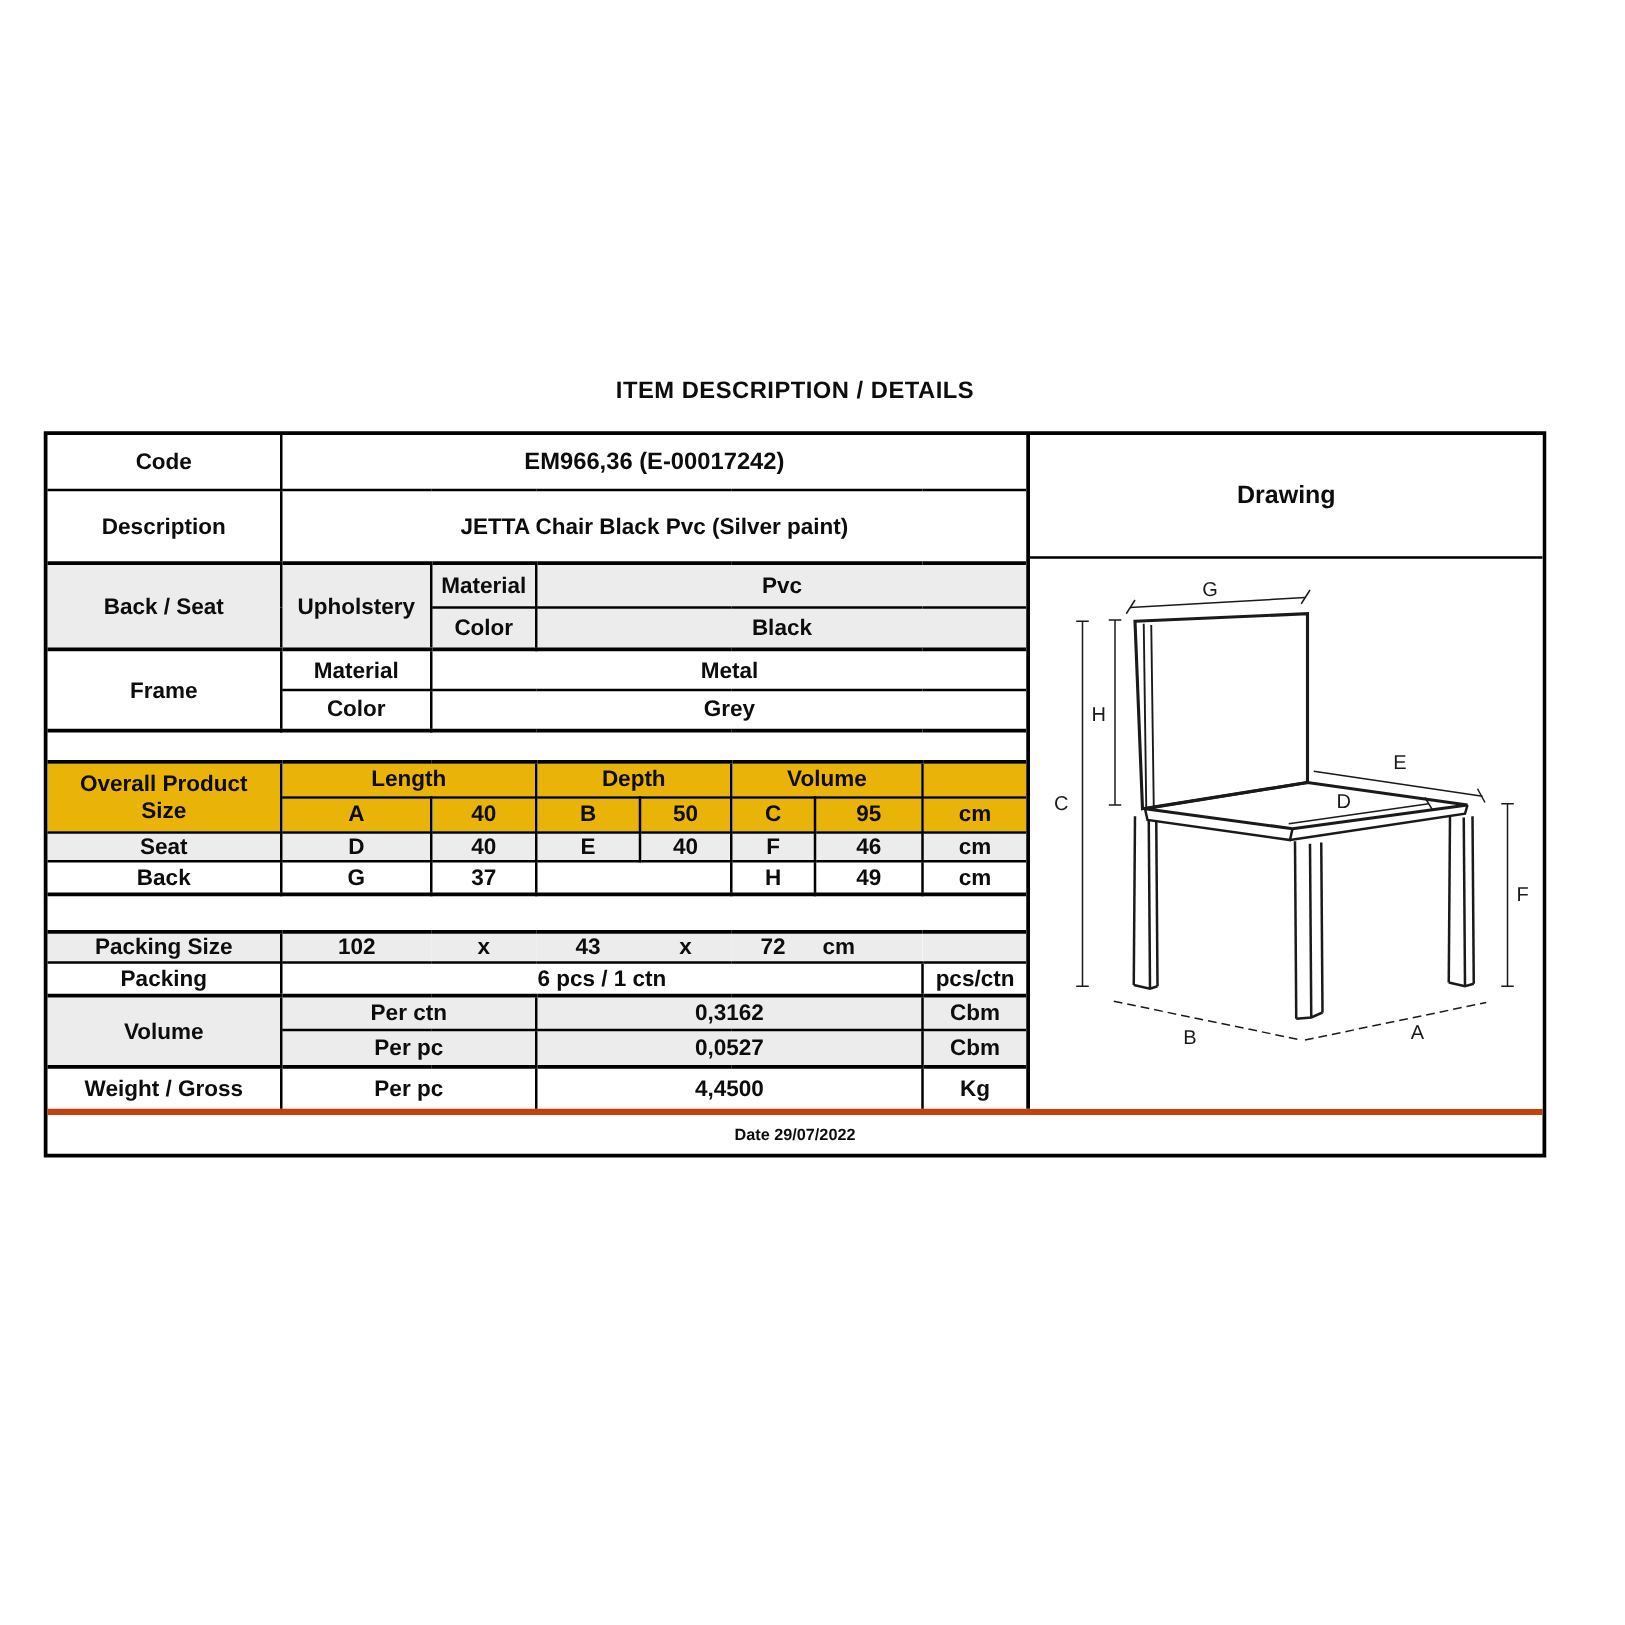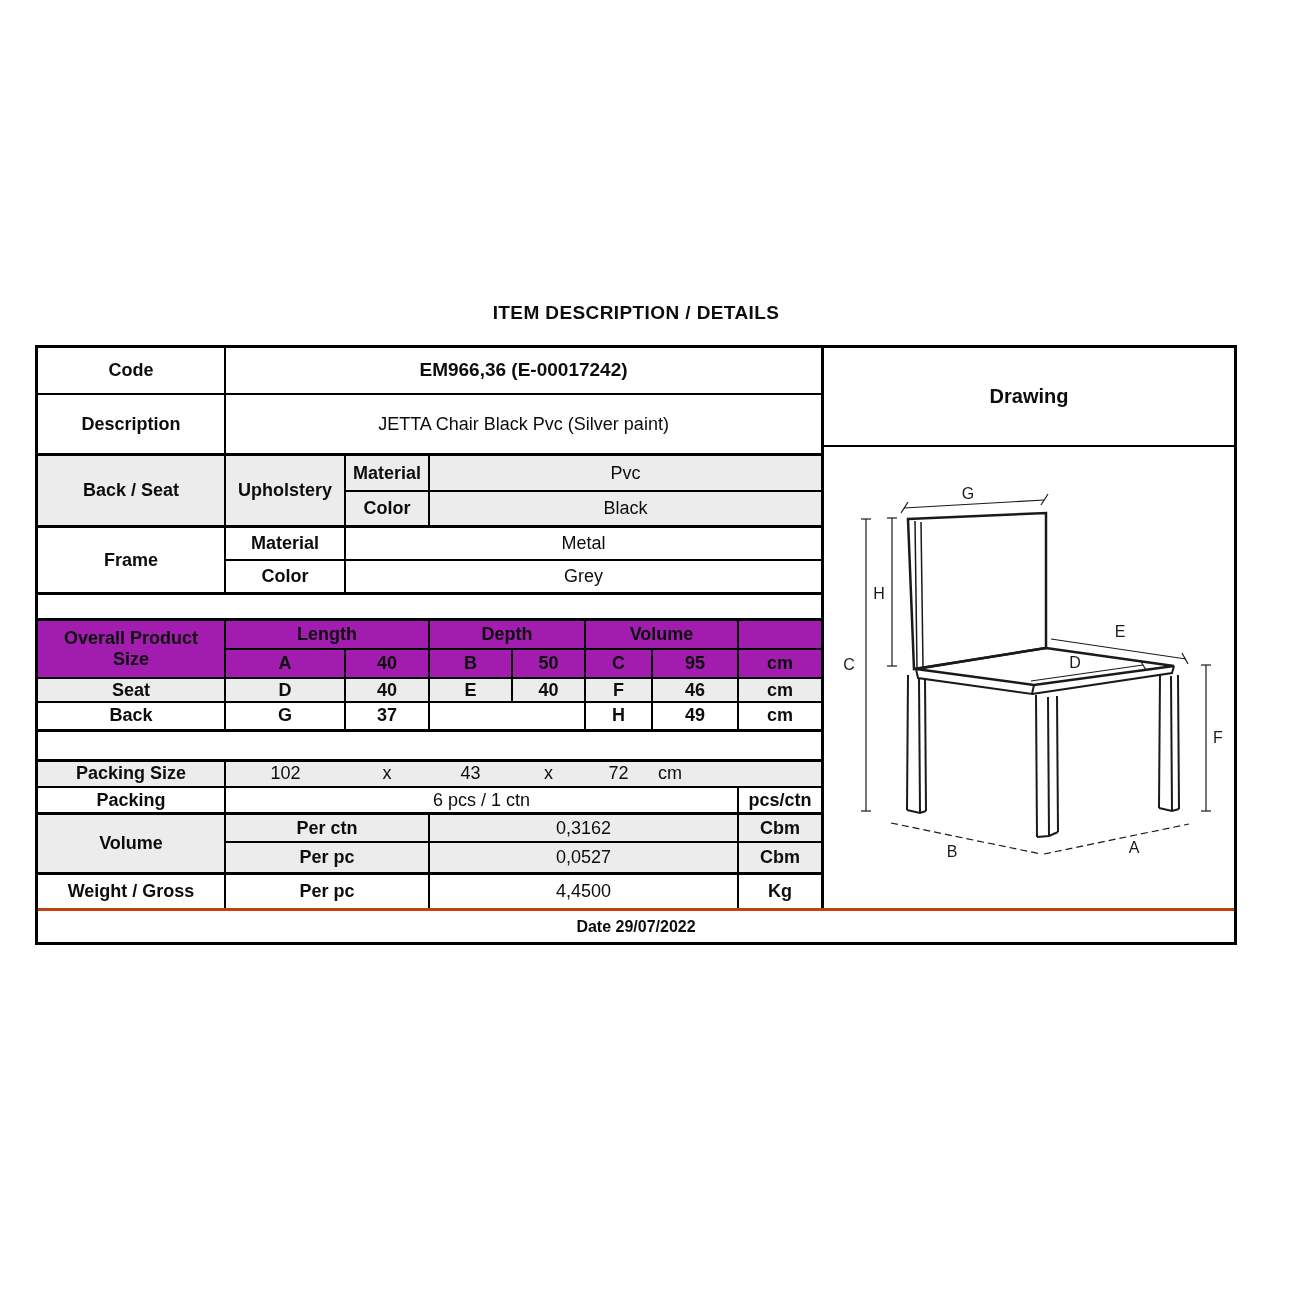--- a/index.html
+++ b/index.html
@@ -24,36 +24,36 @@
   }
   table.spec td.last{border-right:none;}
   table.spec td.nr{border-right:none;}
   table.spec tr.thick>td{border-top:3px solid #000;}
   table.spec tr:last-child>td{border-bottom:none;}
   td.lab{text-align:left;font-weight:bold;}
   td.sub{text-align:left;font-weight:bold;font-size:17px;}
   td.subc{text-align:center;font-weight:bold;font-size:17px;}
   td.unit{text-align:left;font-weight:bold;font-size:17px;}
   td.num{font-weight:bold;}
-  td.val{font-weight:normal;}
+  td.val{font-weight:bold;}
   td.bold{font-weight:bold;}
   .bg-g{background:#ececec;}
-  .bg-y{background:#a21caf;margin-top:33px;}
+  .bg-y{background:#eab308;margin-top:33px;}
   .two-line{white-space:normal;line-height:1.15;}
-  .drawing-cell{flex:1;border-left:3px solid #000;display:flex;flex-direction:column;background:#fff;gap:22px;}
+  .drawing-cell{flex:1;border-left:3px solid #000;display:flex;flex-direction:column;background:#fff;}
   .drawing-header{
     height:97px;border-bottom:2px solid #000;
     display:flex;align-items:center;justify-content:center;
     font-weight:bold;font-size:20px;
   }
   .drawing-body{flex:1;position:relative;}
   .date-row{
-    border-top:3px solid #c2410c;height:31px;
+    border-top:5px solid #c2410c;height:31px;
     display:flex;align-items:center;justify-content:center;
-    font-weight:bold;font-size:16px;
+    font-weight:bold;font-size:13px;
   }
   svg text{font-family:"Liberation Sans", sans-serif;font-size:16px;fill:#1a1a1a;}
   svg .ln{stroke:#1a1a1a;fill:none;}
 </style>
 </head>
 <body>
 
 <div class="page-title">ITEM DESCRIPTION / DETAILS</div>
 
 <div class="sheet">

